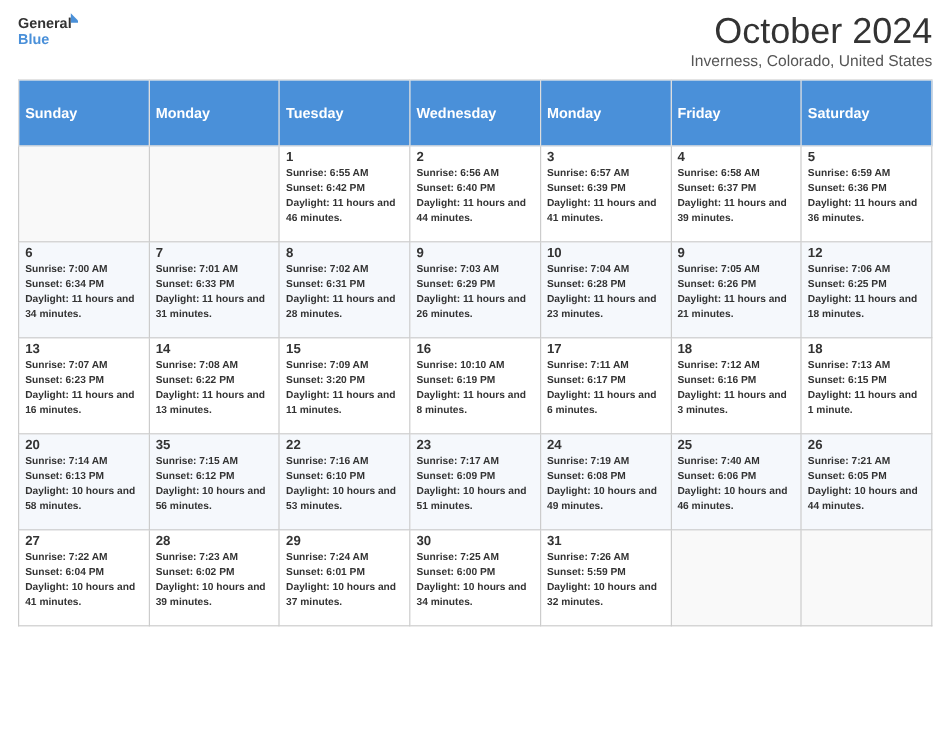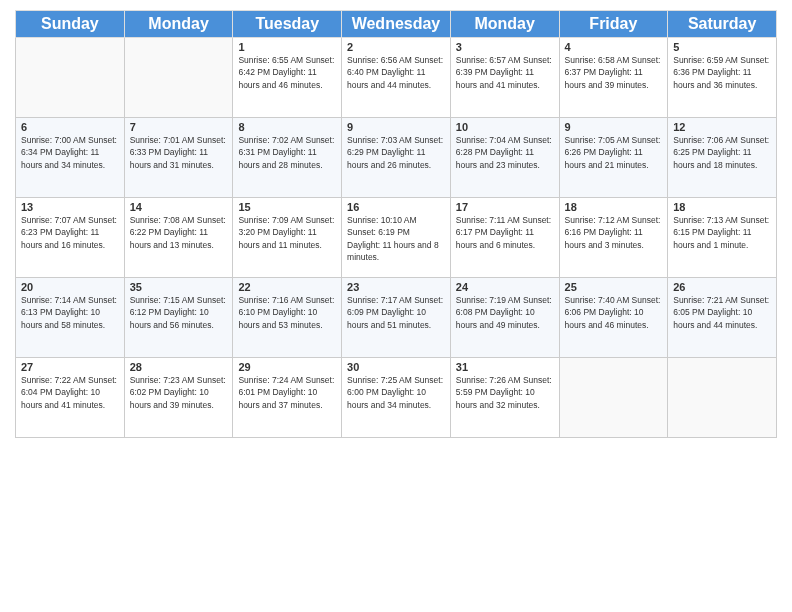--- a/index.html
+++ b/index.html
@@ -40,24 +40,24 @@
       color: #555;
     }
     .calendar-table {
       width: 100%;
       border-collapse: collapse;
       table-layout: fixed;
     }
     .calendar-table th {
       background-color: #4a90d9;
       color: #fff;
-      font-size: 16px;
+      font-size: 12px;
       font-weight: bold;
-      padding: 4px 5px;
-      text-align: center;
+      padding: 20px 5px;
+      text-align: left;
       border: 1px solid #ddd;
     }
     .calendar-table td {
       vertical-align: top;
       border: 1px solid #ccc;
       padding: 3px 5px;
       font-size: 9px;
       color: #333;
       height: 80px;
       background: #fff;
@@ -68,29 +68,43 @@
     .day-number {
       font-size: 11px;
       font-weight: bold;
       display: block;
       margin-bottom: 1px;
     }
     .day-info {
       font-size: 8.5px;
       line-height: 1.45;
       color: #333;
+      font-weight: bold;
     }
     .empty-cell {
       background: #f9f9f9 !important;
     }
   </style>
 </head>
 <body>
 
 <div class="page">
+  <div class="header">
+    <div class="logo">
+    <svg viewBox="0 0 50 30" width="50" height="30" xmlns="http://www.w3.org/2000/svg">
+      <text x="0" y="13" font-size="12" font-weight="bold" fill="#333" font-family="Arial">General</text>
+      <text x="0" y="27" font-size="12" font-weight="bold" fill="#4a90d9" font-family="Arial">Blue</text>
+      <polygon points="44,1 52,9 44,9" fill="#4a90d9"></polygon>
+    </svg>
+  </div>
+    <div class="title-block">
+      <div class="main-title">October 2024</div>
+      <div class="subtitle">Inverness, Colorado, United States</div>
+    </div>
+  </div>
 
   <table class="calendar-table">
     <thead>
       <tr>
         <th>Sunday</th>
         <th>Monday</th>
         <th>Tuesday</th>
         <th>Wednesday</th>
         <th>Monday</th>
         <th>Friday</th>

